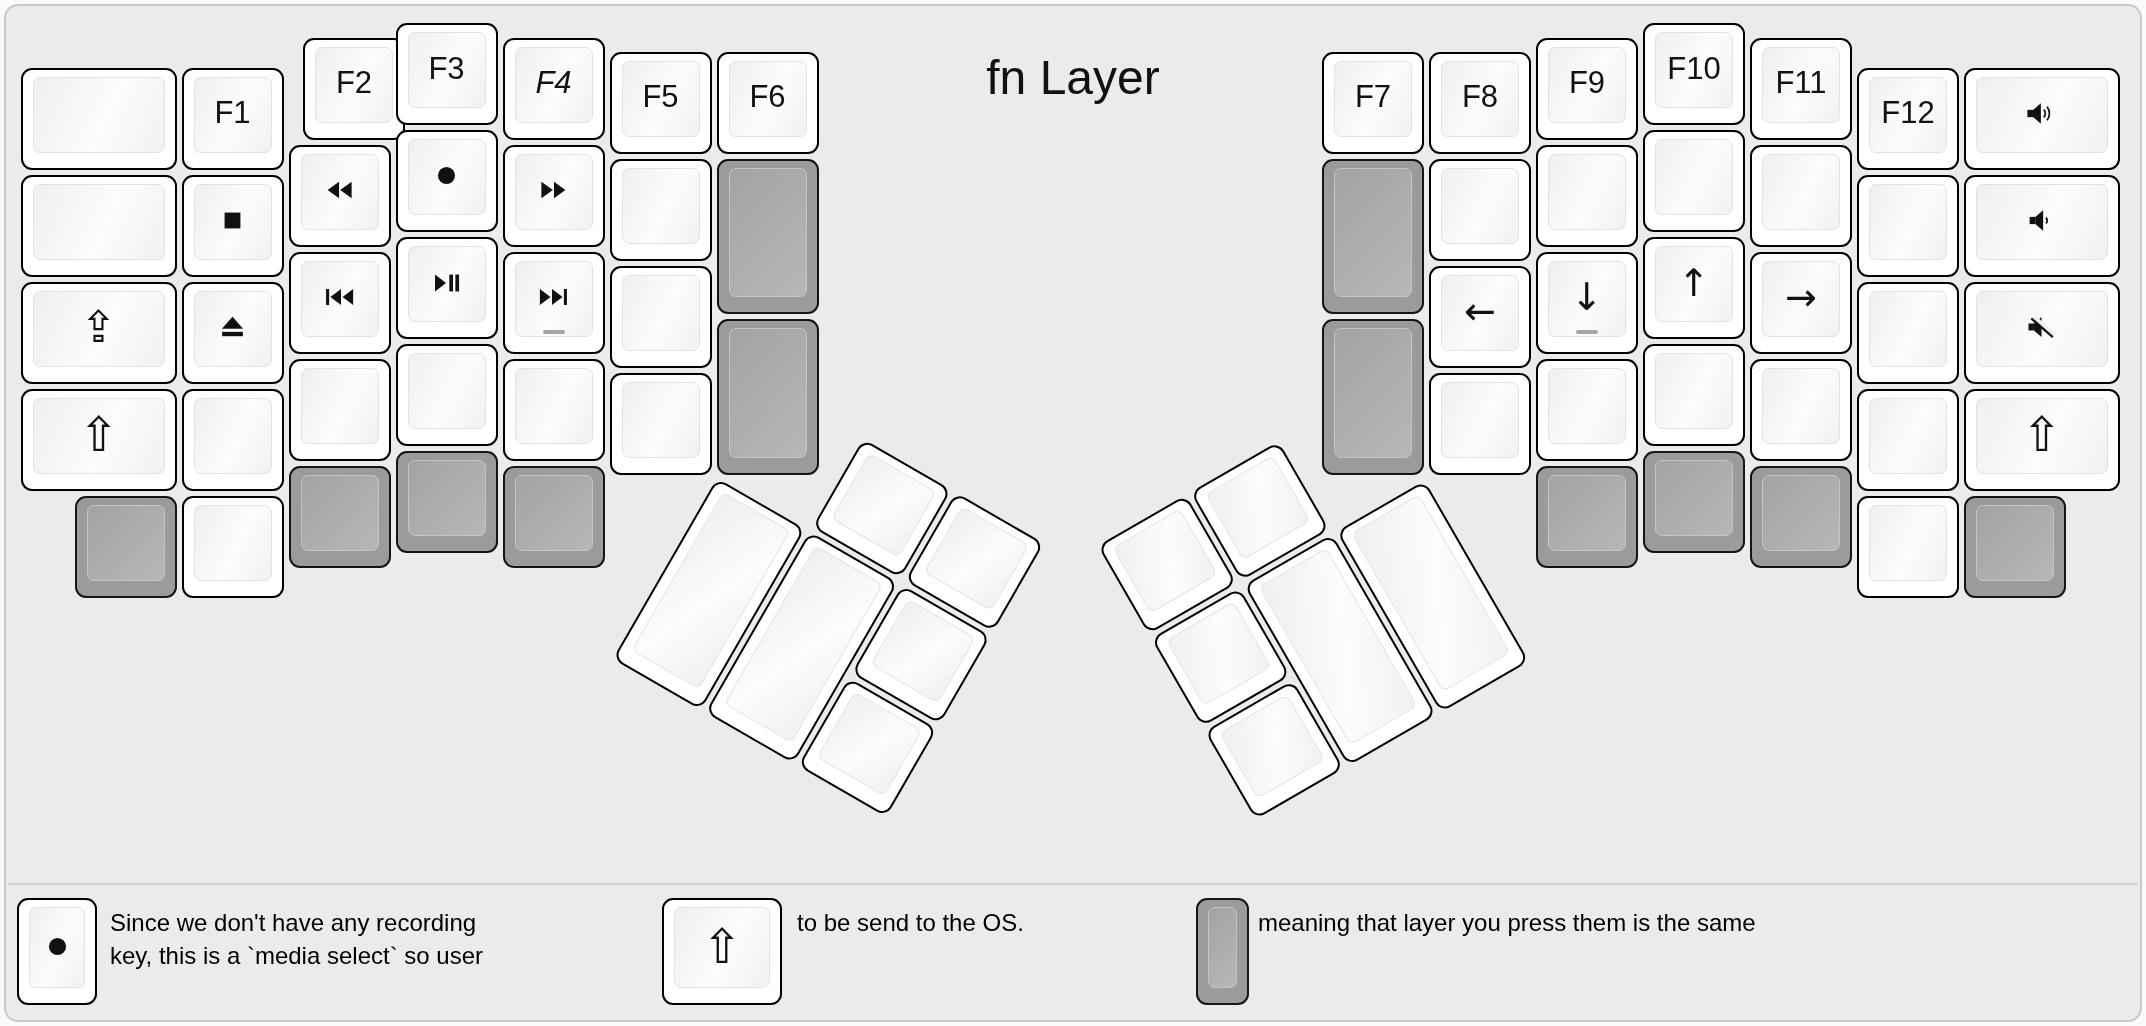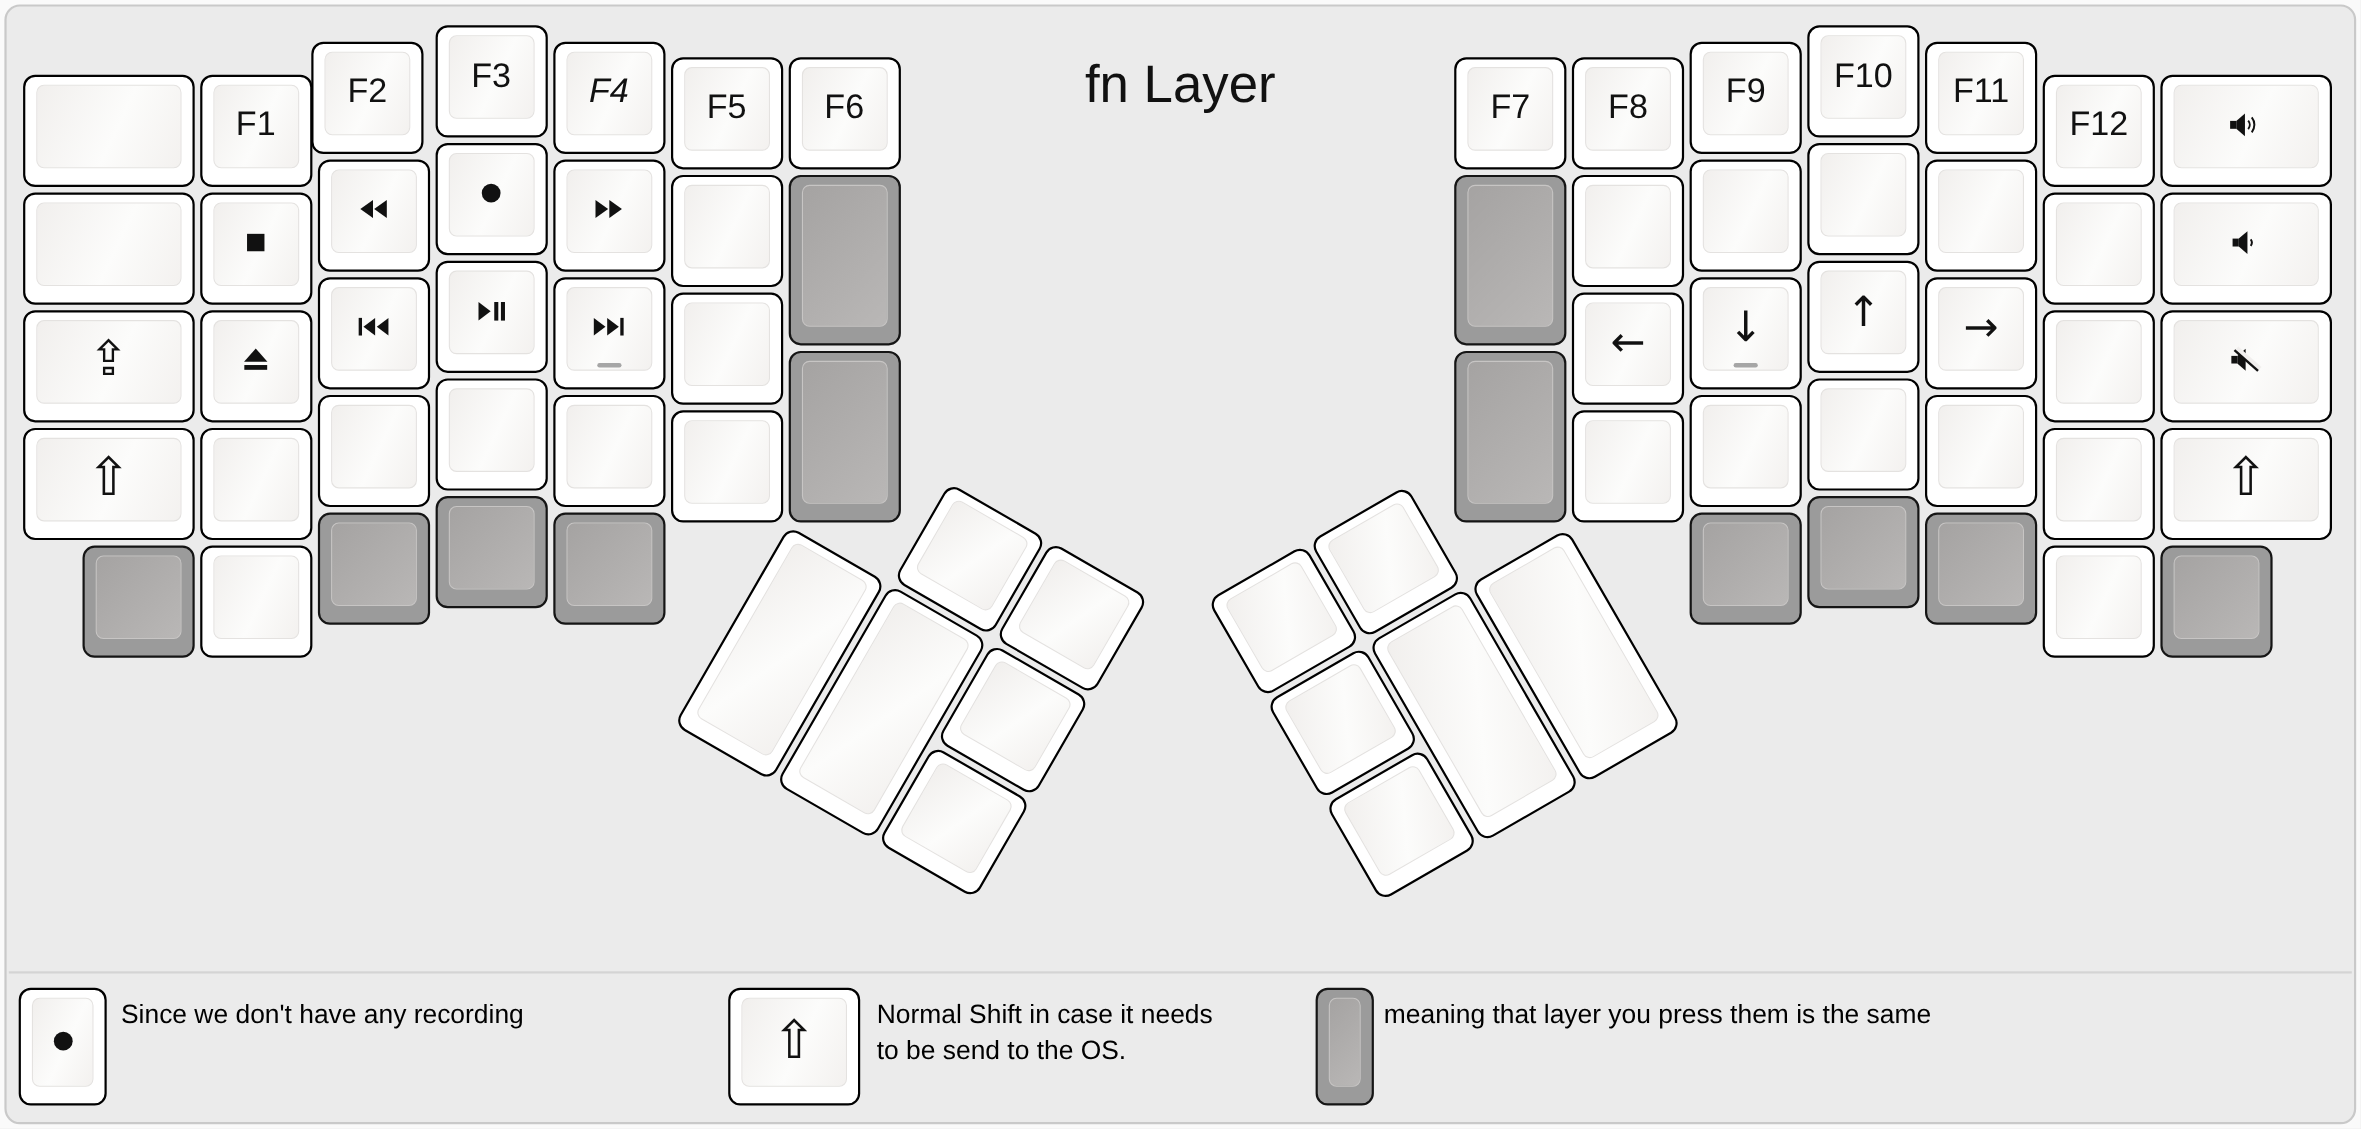--- a/index.html
+++ b/index.html
@@ -95,21 +95,21 @@
       <div class="lbl">
         <svg width="29" height="29" viewBox="0 0 24 24">
           <polygon points="12,3.2 20.8,13.1 3.2,13.1" fill="#111"></polygon>
           <rect x="3.4" y="15.6" width="17.2" height="3.6" fill="#111"></rect>
         </svg>
       </div>
     </div>
     <div class="key" style="left: 181.5px; top: 388.94px; width: 102px; height: 102px;">
       <div class="ktop"></div>
     </div>
-    <div class="key" style="left: 283px; top: 37.98px; width: 102px; height: 102px;">
+    <div class="key" style="left: 303px; top: 37.98px; width: 102px; height: 102px;">
       <div class="ktop"></div>
       <div class="lbl">F2</div>
     </div>
     <div class="key" style="left: 288.5px; top: 144.98px; width: 102px; height: 102px;">
       <div class="ktop"></div>
       <div class="lbl">
         <svg width="31" height="26" viewBox="0 0 28 24">
           <polygon points="13.6,4.4 13.6,19.6 3,12" fill="#111"></polygon>
           <polygon points="25.2,4.4 25.2,19.6 14.6,12" fill="#111"></polygon>
         </svg>
@@ -414,20 +414,20 @@
       </div>
     </div>
     <div class="key gray" style="left: 1196px; top: 898px; width: 53px; height: 107px;">
       <div class="ktop"></div>
     </div>
   </div>
 <div id="divider"></div>
 
 <div class="legend-text" id="legend-text-0" style="left: 110px;">
   <div>Since we don't have any recording</div>
+  <div>key, this is a `media select` so user</div>
 </div>
 <div class="legend-text" id="legend-text-1" style="left: 797px;">
-  <div>Normal Shift in case it needs</div>
   <div>to be send to the OS.</div>
 </div>
 <div class="legend-text" id="legend-text-2" style="left: 1258px;">
   <div>meaning that layer you press them is the same</div>
 </div>
 
 </body></html>

